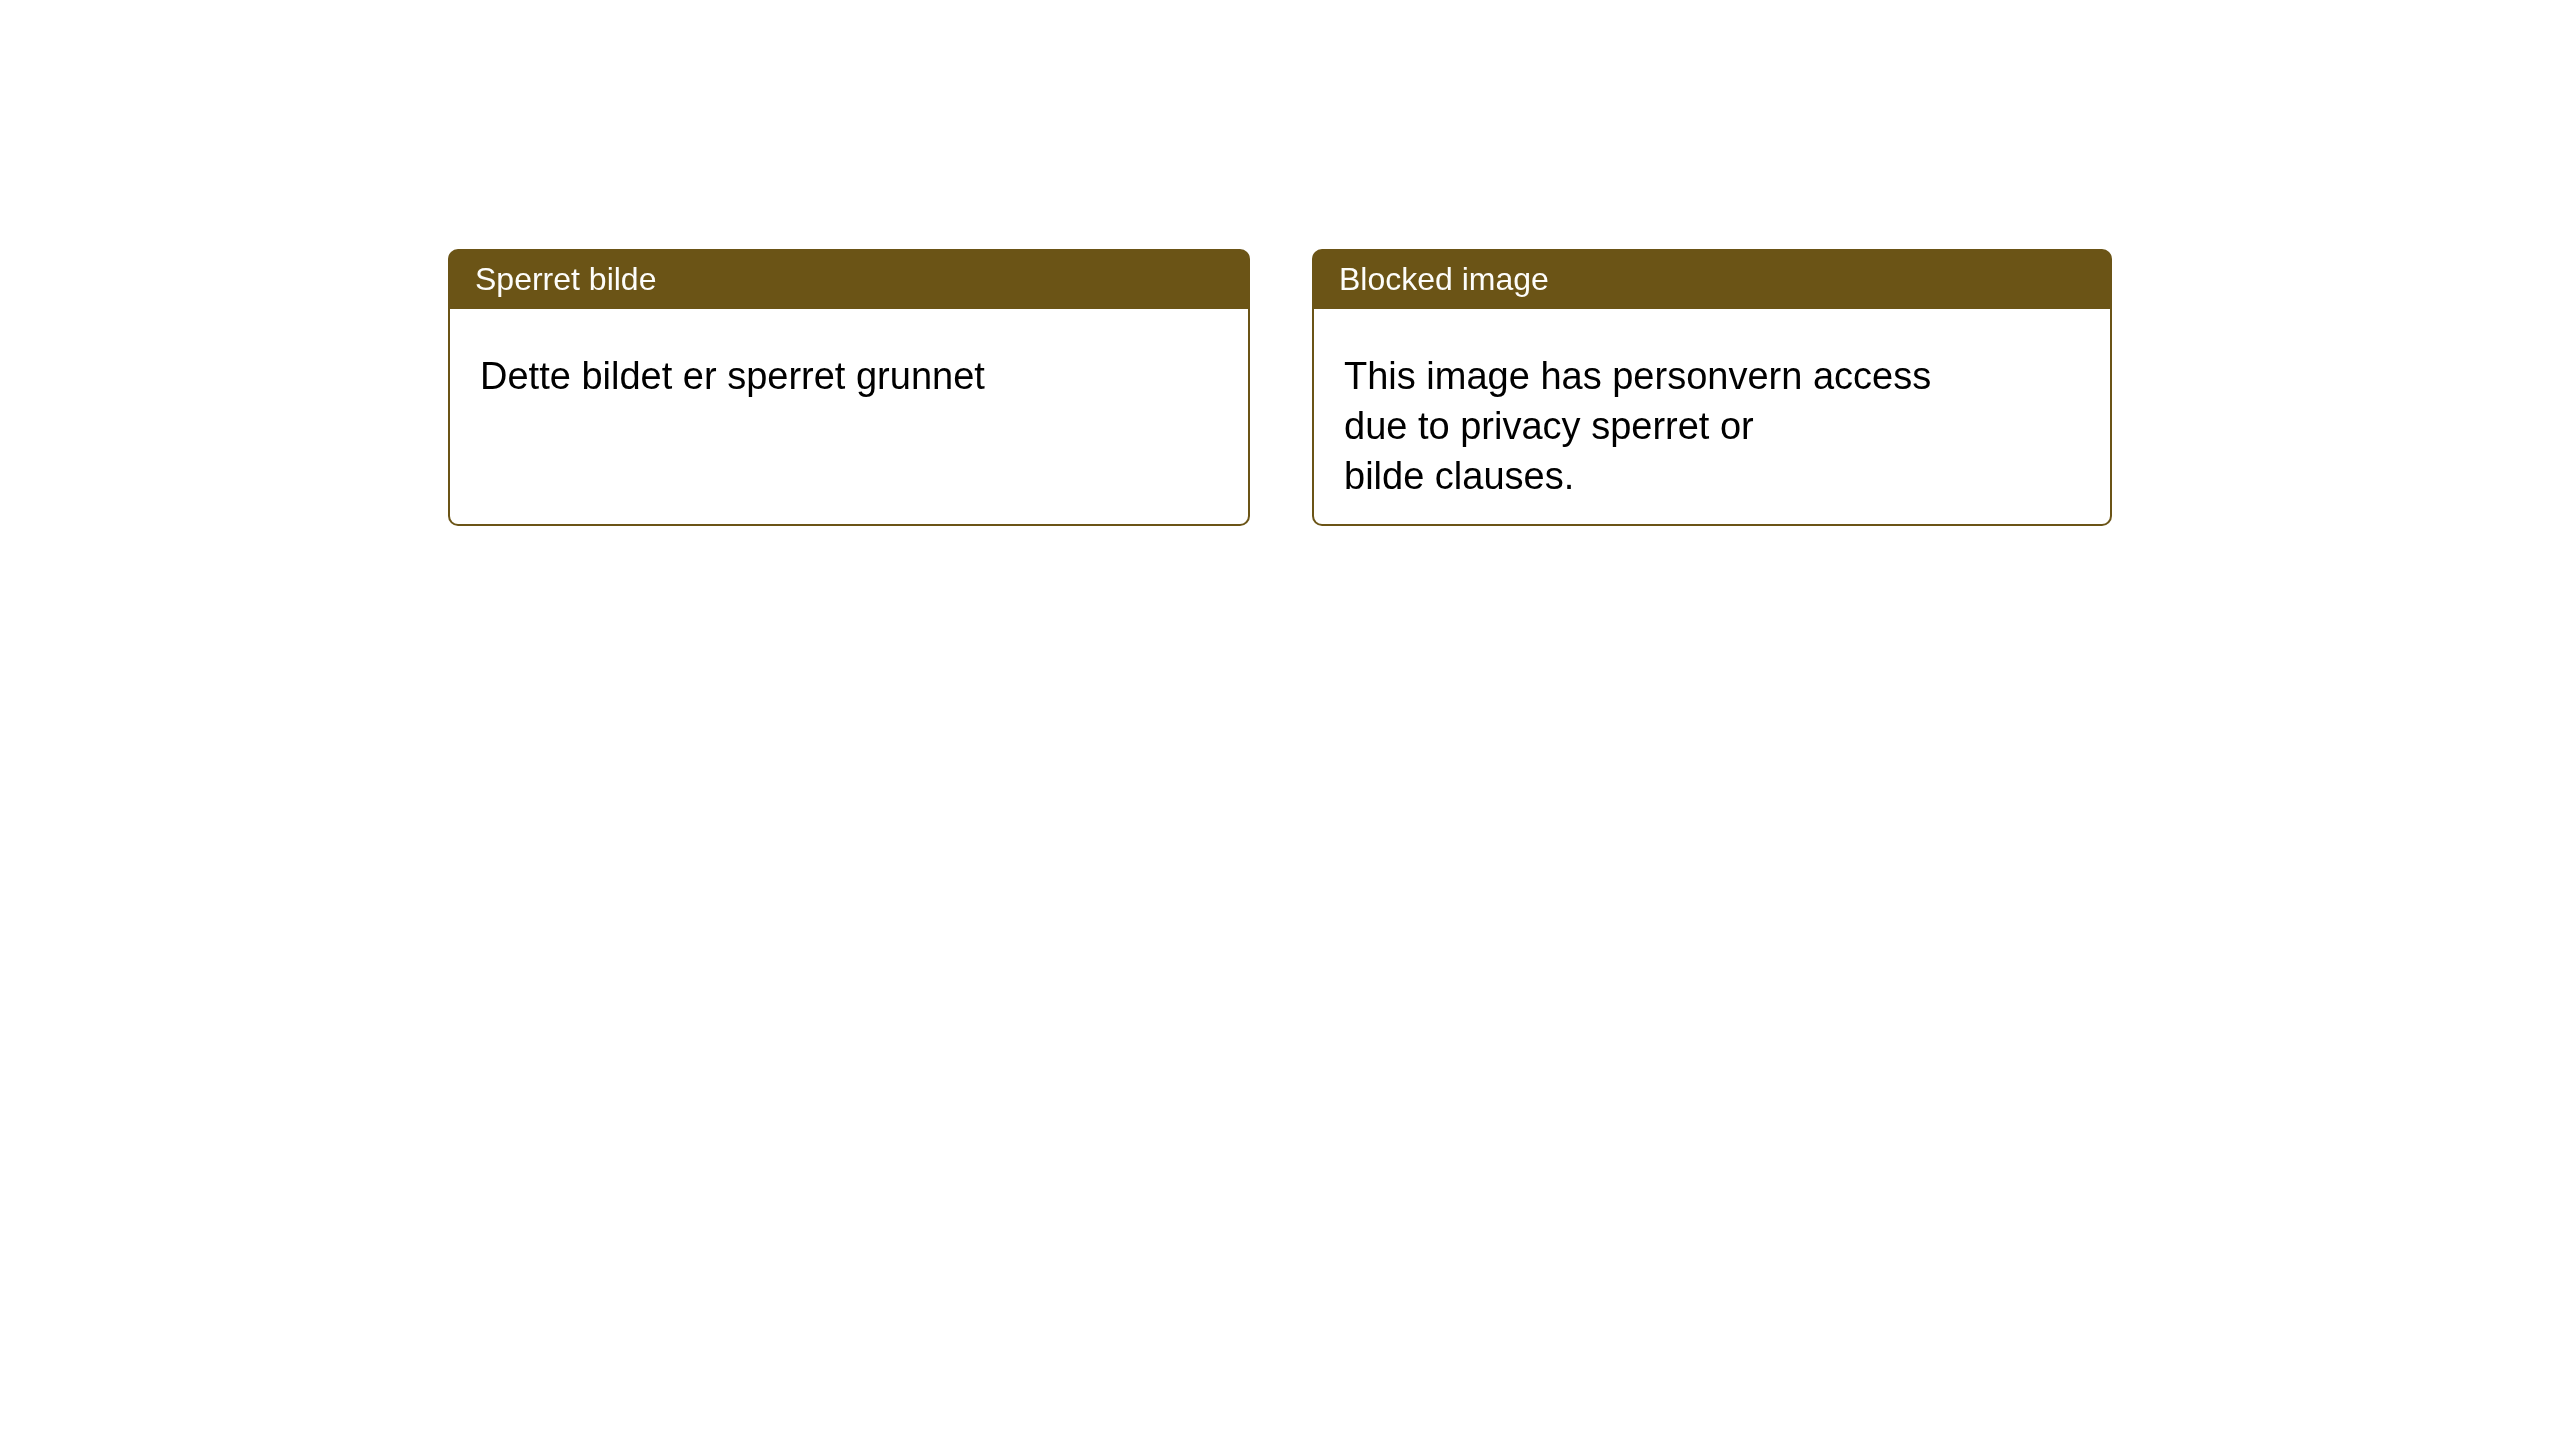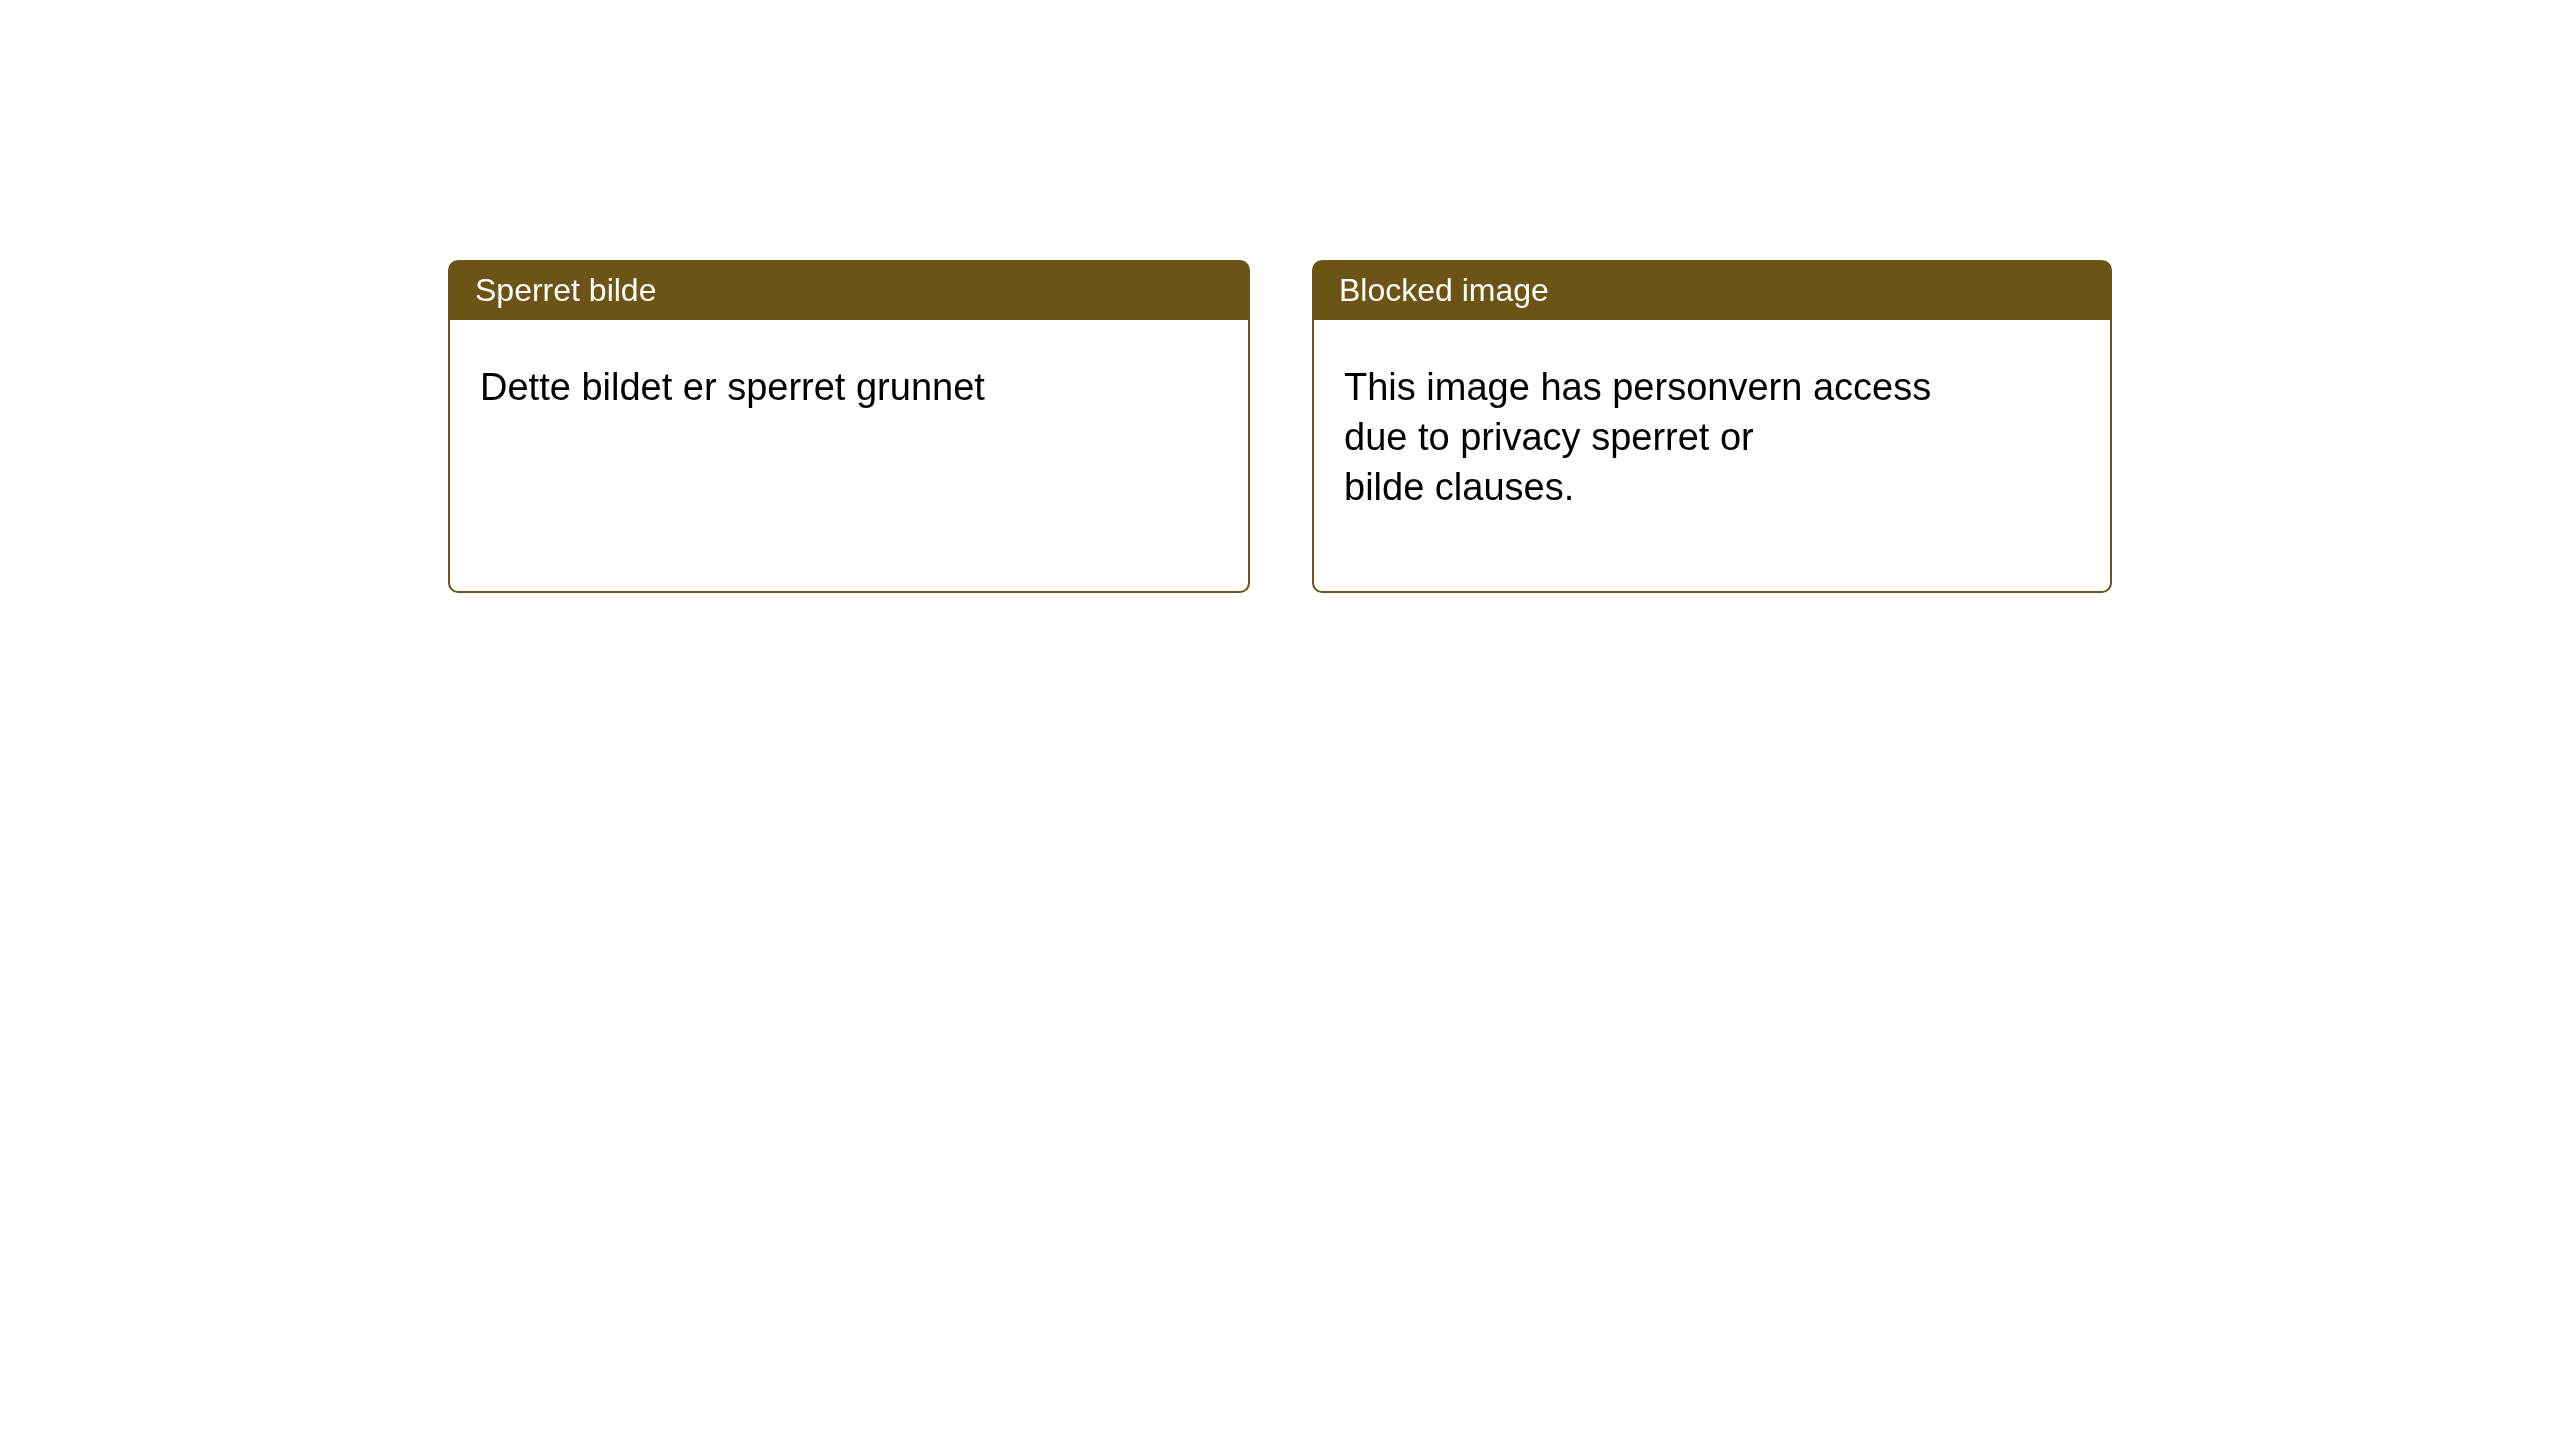--- a/index.html
+++ b/index.html
@@ -9,40 +9,40 @@
   }
   body {
     width: 2560px;
     height: 1440px;
     position: relative;
     font-family: "Liberation Sans", sans-serif;
     overflow: hidden;
   }
   .card {
     position: absolute;
-    top: 260px;
+    top: 249px;
     height: 333px;
     box-sizing: border-box;
   }
   .card-no { left: 448px; width: 802px; }
   .card-en { left: 1312px; width: 800px; border-radius: 22px; }
   .card-header {
     height: 60px;
     background: #6b5416;
     border-radius: 10px 10px 0 0;
     color: #fdfdfa;
     font-size: 32px;
     line-height: 60px;
     padding-left: 27px;
     box-sizing: border-box;
     white-space: nowrap;
     overflow: hidden;
   }
   .card-body {
-    height: 273px;
+    height: 217px;
     background: #ffffff;
     border: 2px solid #6b5416;
     border-top: none;
     border-radius: 0 0 10px 10px;
     box-sizing: border-box;
     padding: 42px 18px 0 30px;
     color: #000000;
     font-size: 38px;
     line-height: 50px;
   }

